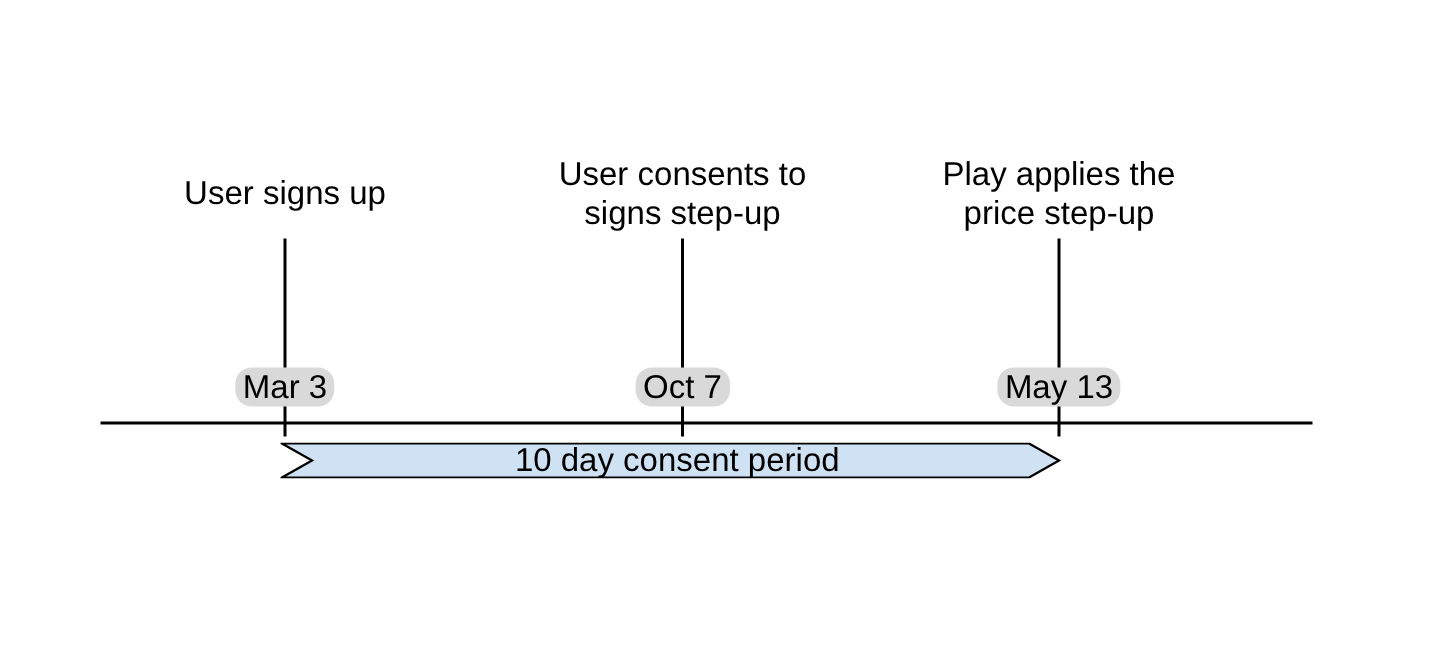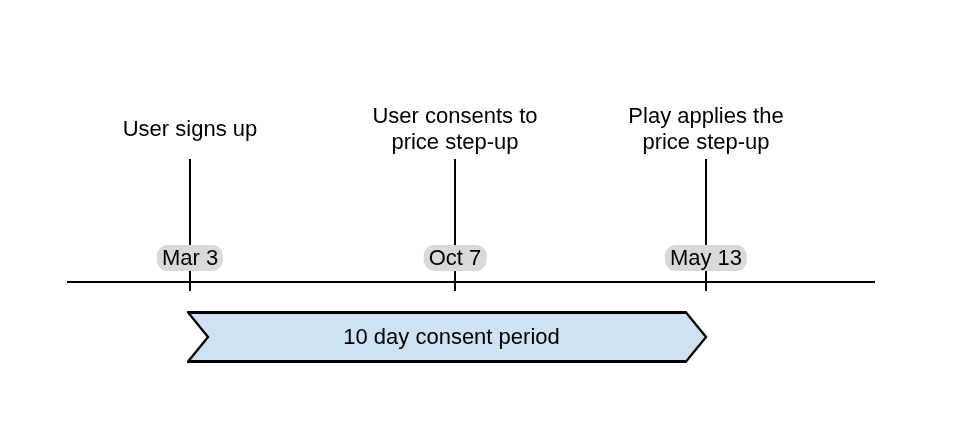--- a/index.html
+++ b/index.html
@@ -59,23 +59,23 @@
     font-size: 22px;
     line-height: 26px;
     padding: 0 5px;
     white-space: nowrap;
     z-index: 2;
     border-radius: 11px;
   }
   .banner {
     position: absolute;
     left: 187px;
-    top: 311px;
+    top: 295px;
     width: 521px;
-    height: 52px;
+    height: 24px;
   }
   .banner-shape {
     position: absolute;
     left: 0;
     top: 0;
     width: 100%;
     height: 100%;
     display: block;
   }
   .banner-shape path {
@@ -107,21 +107,21 @@
   <div class="axis"></div>
 
   <div class="event" style="left:190px">
     <div class="event-label">User signs up</div>
     <div class="event-tick"></div>
     <div class="event-date">Mar 3</div>
   </div>
 
   <div class="event" style="left:455px">
     <div class="event-label">User consents to
-price step-up</div>
+signs step-up</div>
     <div class="event-tick"></div>
     <div class="event-date">Oct 7</div>
   </div>
 
   <div class="event" style="left:706px">
     <div class="event-label">Play applies the
 price step-up</div>
     <div class="event-tick"></div>
     <div class="event-date">May 13</div>
   </div>

